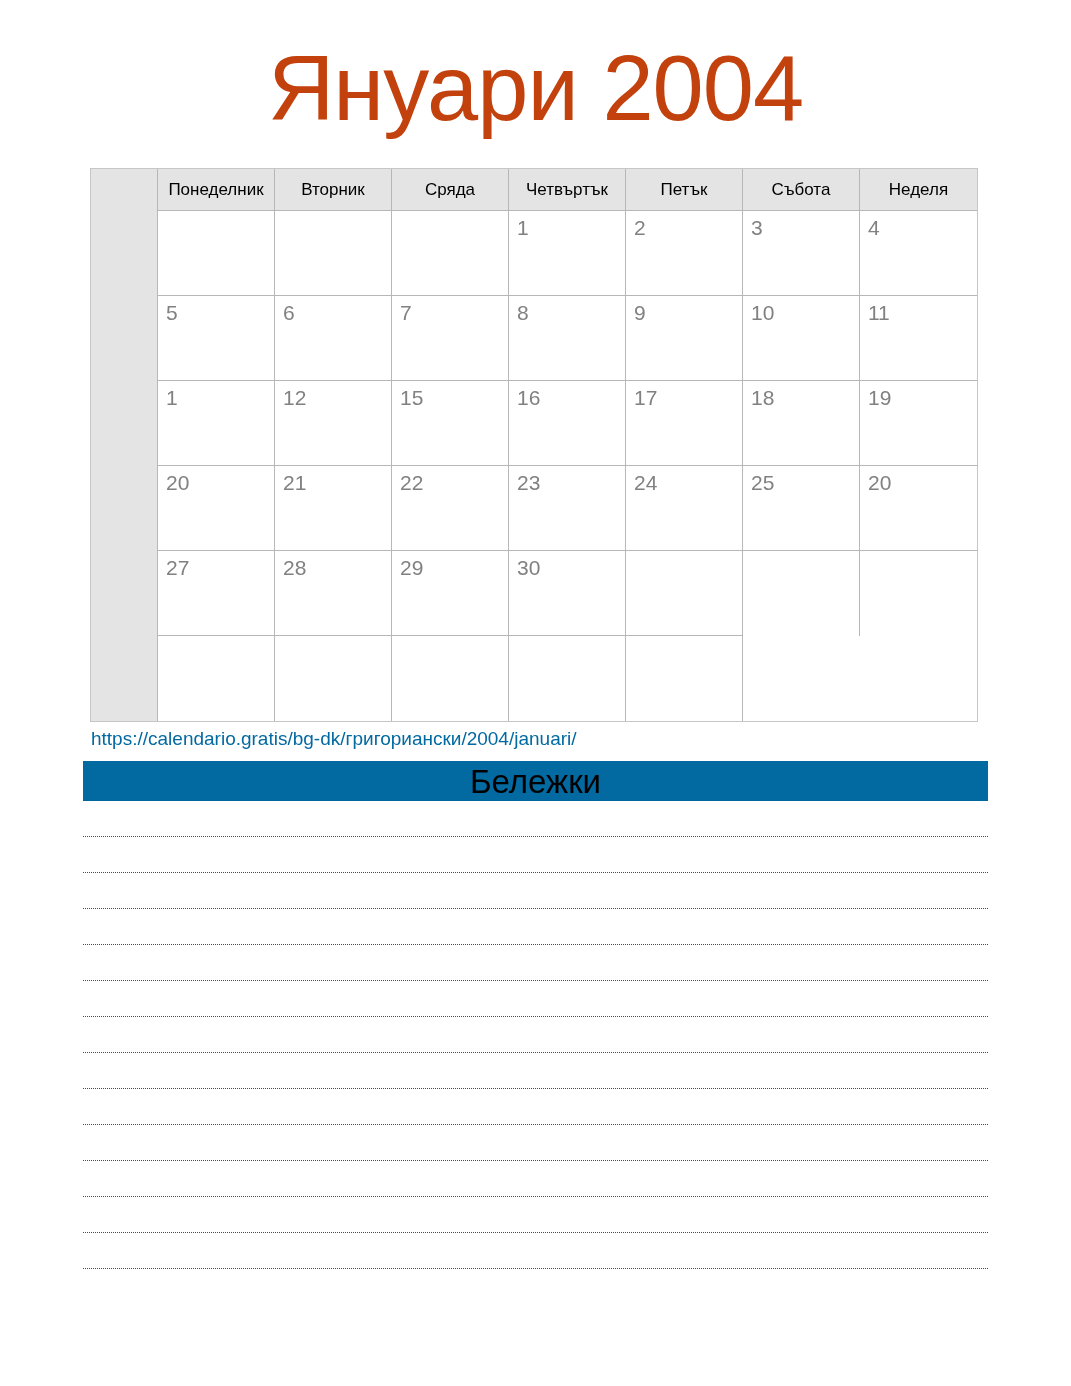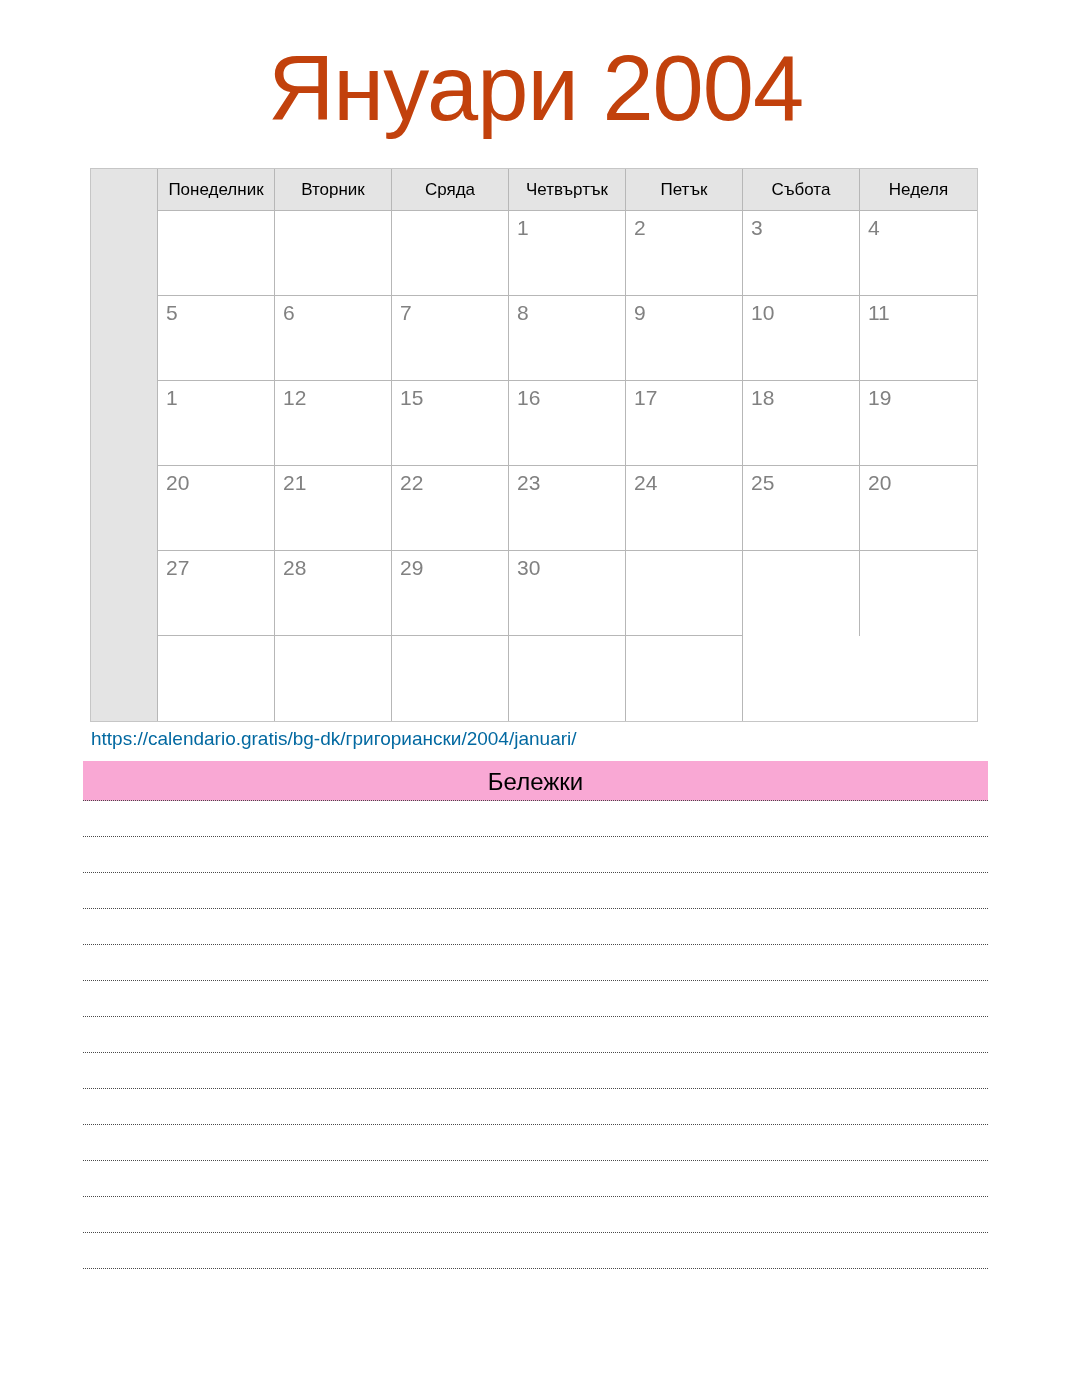--- a/index.html
+++ b/index.html
@@ -70,22 +70,22 @@
   }
   
   .notes {
     margin:11px 0 0 83px;
     width:905px;
   }
   .notes-header {
     height:40px;
     line-height:41px;
     text-align:center;
-    font-size:24px;
-    background:#f9a8d4;
+    font-size:33px;
+    background:#0369a1;
     border-bottom:1px dotted #4a4a4a;
   }
   .note-line {
     height:36px;
     border-bottom:1px dotted #4a4a4a;
   }
 </style>
 </head>
 <body>
 

